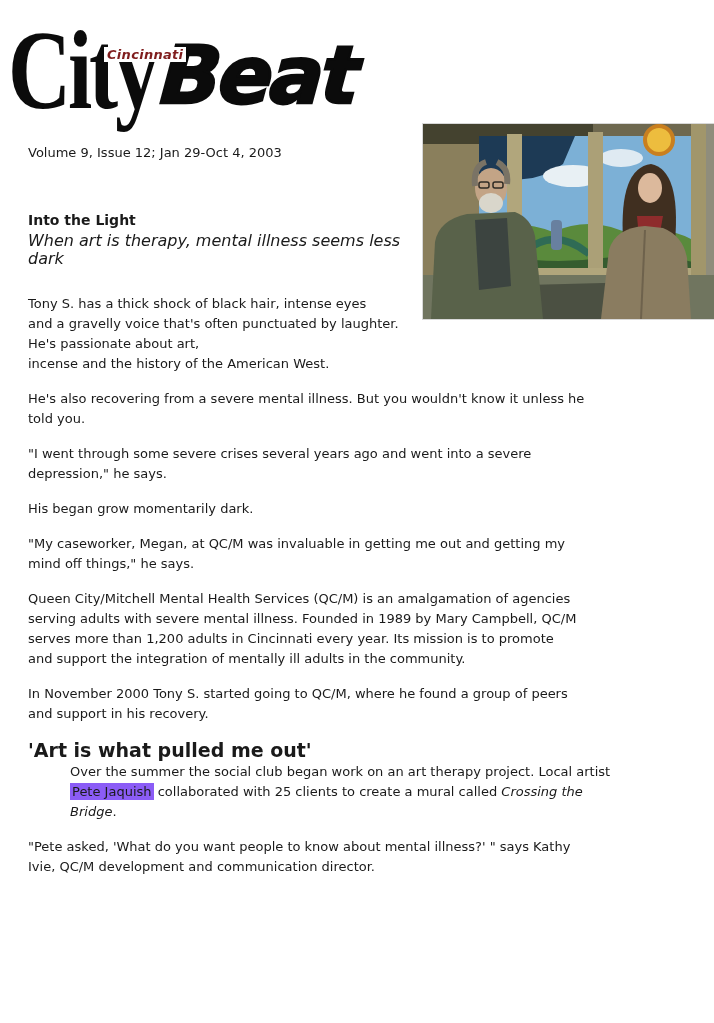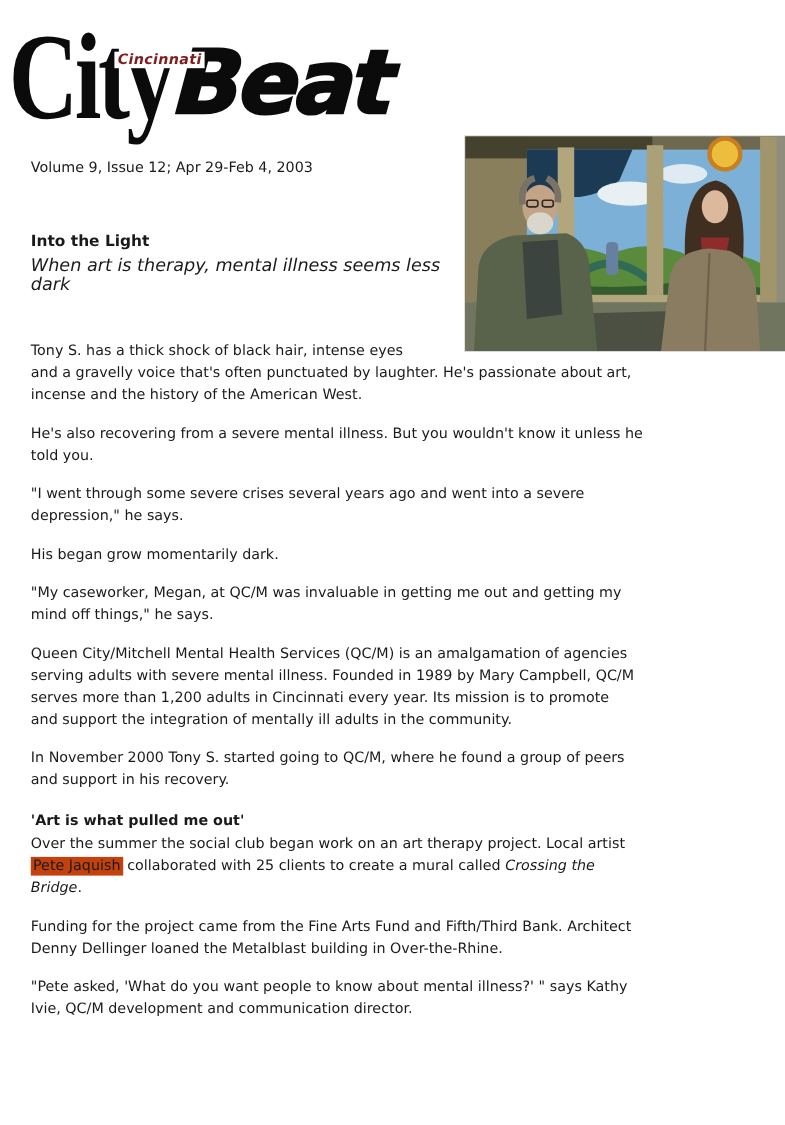--- a/index.html
+++ b/index.html
@@ -54,26 +54,26 @@
   .issue-line { margin: 14px 0 0 0; font-size: 13px; line-height: 17px; }
 
   .article-title  { margin: 47px 0 0 0; font-size: 14px; font-weight: bold; line-height: 24px; }
   .article-subtitle { margin: 0; font-size: 16px; font-style: italic; line-height: 18px; }
   .article-byline { margin: 0; font-size: 13px; font-weight: bold; line-height: 18px; }
 
   .article-body p {
     margin: 15px 0 0 0;
     font-size: 13px; line-height: 20px;
   }
-  .article-body p:first-child { margin-top: 42px; }
+  .article-body p:first-child { margin-top: 26px; }
   .article-body h2 {
     margin: 16px 0 0 0;
-    font-size: 13px; font-weight: bold; line-height: 21px;
+    font-size: 19px; font-weight: bold; line-height: 21px;
   }
-  .article-body h2 + p { margin-top: 1px; }
+  .article-body h2 + p { margin-top: 1px; margin-left: 42px; }
 
   .hl { background: #ffff00; padding: 1px 2px; }
   .it { font-style: italic; }
 </style>
 </head>
 <body>
 
 <div class="page">
 
   <header class="masthead">
@@ -127,33 +127,32 @@
         <rect x="70" y="58" width="10" height="6" rx="2" fill="none" stroke="#2e2a24" stroke-width="1.5"></rect>
 
         <path d="M200,116 Q196,44 228,40 Q258,46 252,118 Q240,130 214,128 Z" fill="#402f20"></path>
         <ellipse cx="227" cy="64" rx="12" ry="15" fill="#dcb99c"></ellipse>
         <path d="M214,92 L240,92 L236,114 L216,114 Z" fill="#8e2c2c"></path>
         <path d="M178,195 L186,126 Q192,104 222,102 L240,104 Q260,112 264,134 L268,195 Z" fill="#8a7c60"></path>
         <path d="M222,106 L218,195" stroke="#6e624c" stroke-width="2"></path>
       </svg>
     </figure>
 
-    <p class="issue-line">Volume 9, Issue 12; Apr 29-Feb 4, 2003</p>
+    <p class="issue-line">Volume 9, Issue 12; Jan 29-Oct 4, 2003</p>
 
     <h1 class="article-title">Into the Light</h1>
     <p class="article-subtitle">When art is therapy, mental illness seems less dark</p>
 
     <div class="article-body">
         <p><span>Tony S. has a thick shock of black hair, intense eyes<br>and a gravelly voice that's often punctuated by laughter. He's passionate about art,<br>incense and the history of the American West.</span></p>
         <p><span>He's also recovering from a severe mental illness. But you wouldn't know it unless he<br>told you.</span></p>
         <p><span>"I went through some severe crises several years ago and went into a severe<br>depression," he says.</span></p>
         <p><span>His began grow momentarily dark.</span></p>
         <p><span>"My caseworker, Megan, at QC/M was invaluable in getting me out and getting my<br>mind off things," he says.</span></p>
         <p><span>Queen City/Mitchell Mental Health Services (QC/M) is an amalgamation of agencies<br>serving adults with severe mental illness. Founded in 1989 by Mary Campbell, QC/M<br>serves more than 1,200 adults in Cincinnati every year. Its mission is to promote<br>and support the integration of mentally ill adults in the community.</span></p>
         <p><span>In November 2000 Tony S. started going to QC/M, where he found a group of peers<br>and support in his recovery.</span></p>
         <h2><span>'Art is what pulled me out'</span></h2>
-        <p><span>Over the summer the social club began work on an art therapy project. Local artist<br></span><span class="hl" style="background: #c2410c;">Pete Jaquish</span><span> collaborated with 25 clients to create a mural called </span><span class="it">Crossing the<br>Bridge</span><span>.</span></p>
-        <p><span>Funding for the project came from the Fine Arts Fund and Fifth/Third Bank. Architect<br>Denny Dellinger loaned the Metalblast building in Over-the-Rhine.</span></p>
+        <p><span>Over the summer the social club began work on an art therapy project. Local artist<br></span><span class="hl" style="background: #8b5cf6;">Pete Jaquish</span><span> collaborated with 25 clients to create a mural called </span><span class="it">Crossing the<br>Bridge</span><span>.</span></p>
         <p><span>"Pete asked, 'What do you want people to know about mental illness?' " says Kathy<br>Ivie, QC/M development and communication director.</span></p>
       </div>
 
   </div>
 </div>
 
 </body></html>

